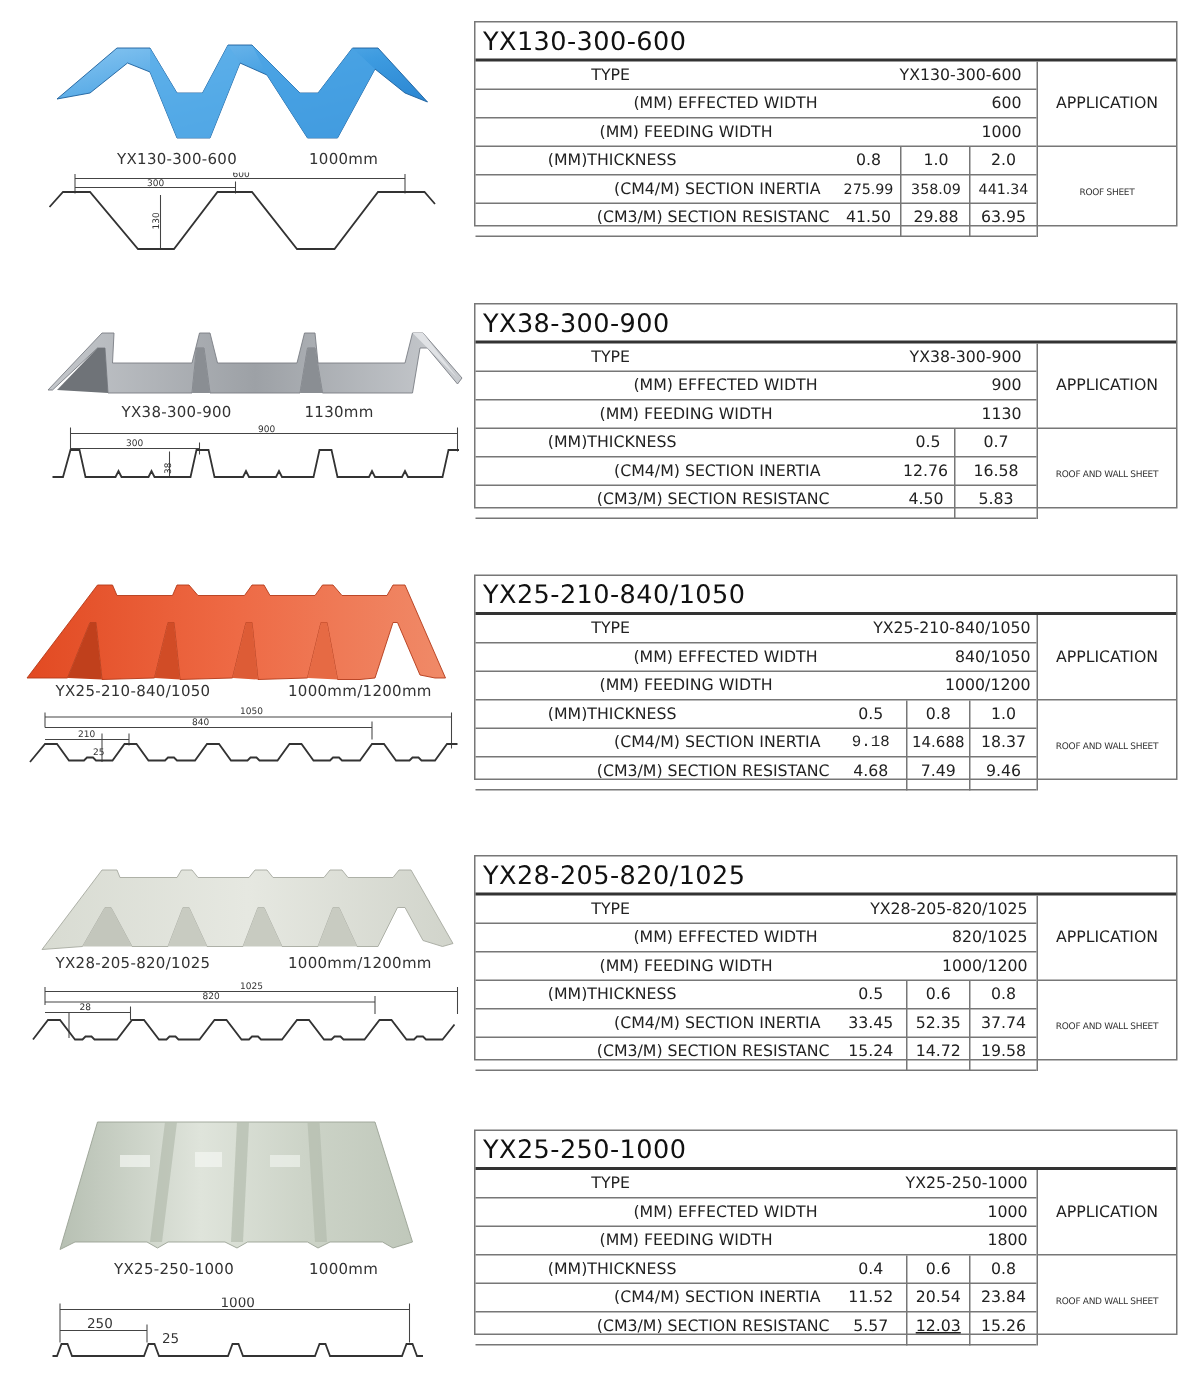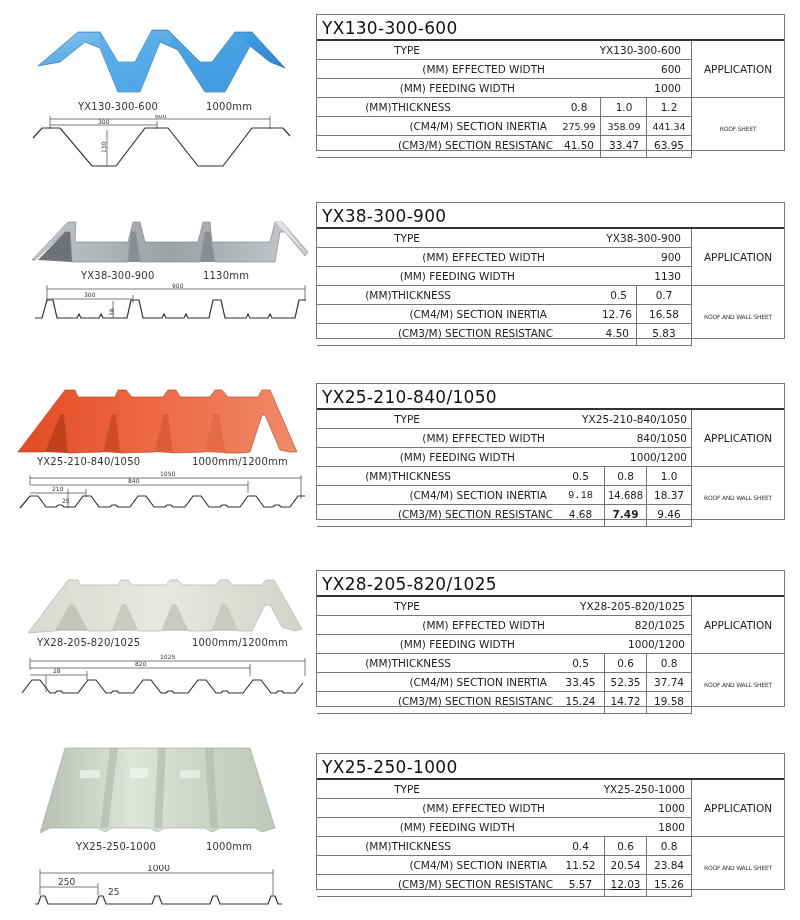--- a/index.html
+++ b/index.html
@@ -72,32 +72,32 @@
         <div class="cell lab" style="left:240px;width:124px;">600</div>
       </div>
       <div class="row" style="top:38px;">
         <div class="cell lab" style="left:0;width:198px;">(MM)  FEEDING WIDTH</div>
         <div class="cell lab" style="left:240px;width:124px;">1000</div>
       </div>
       <div class="row" style="top:57px;">
         <div class="cell lab" style="left:0;width:134px;">(MM)THICKNESS</div>
         <div class="cell val" style="left:240px;width:44px;">0.8</div>
         <div class="cell val" style="left:284px;width:46px;">1.0</div>
-        <div class="cell val" style="left:330px;width:44px;">1.2</div>
+        <div class="cell val" style="left:330px;width:44px;">2.0</div>
       </div>
       <div class="row" style="top:76px;">
         <div class="cell lab" style="left:0;width:230px;">(CM4/M)  SECTION INERTIA</div>
         <div class="cell val" style="left:240px;width:44px;font-size:9.5px;">275.99</div>
         <div class="cell val" style="left:284px;width:46px;font-size:9.5px;">358.09</div>
         <div class="cell val" style="left:330px;width:44px;font-size:9.5px;">441.34</div>
       </div>
       <div class="row" style="top:95px;height:22px;">
         <div class="cell lab" style="left:0;width:236px;">(CM3/M)  SECTION RESISTANC</div>
         <div class="cell val" style="left:240px;width:44px;">41.50</div>
-        <div class="cell val" style="left:284px;width:46px;">33.47</div>
+        <div class="cell val" style="left:284px;width:46px;">29.88</div>
         <div class="cell val" style="left:330px;width:44px;">63.95</div>
       </div>
       <div class="vline" style="left:283px;"></div>
       <div class="vline" style="left:329px;"></div>
       <div class="app-col">
         <div class="app-top">APPLICATION</div>
         <div class="app-bot">ROOF SHEET</div>
       </div>
     </div>
   </div>
@@ -230,21 +230,21 @@
       </div>
       <div class="row" style="top:76px;">
         <div class="cell lab" style="left:0;width:230px;">(CM4/M)  SECTION INERTIA</div>
         <div class="cell val" style="left:240px;width:47px;font-family:Liberation Mono, monospace;">9.18</div>
         <div class="cell val" style="left:287px;width:43px;font-size:10px;">14.688</div>
         <div class="cell val" style="left:330px;width:44px;text-align:center;">18.37</div>
       </div>
       <div class="row" style="top:95px;height:22px;">
         <div class="cell lab" style="left:0;width:236px;">(CM3/M)  SECTION RESISTANC</div>
         <div class="cell val" style="left:240px;width:47px;">4.68</div>
-        <div class="cell val" style="left:287px;width:43px;font-weight:bold;">7.49</div>
+        <div class="cell val" style="left:287px;width:43px;">7.49</div>
         <div class="cell val" style="left:330px;width:44px;">9.46</div>
       </div>
       <div class="vline" style="left:287px;"></div>
       <div class="vline" style="left:329px;"></div>
       <div class="app-col">
         <div class="app-top">APPLICATION</div>
         <div class="app-bot">ROOF AND WALL SHEET</div>
       </div>
     </div>
   </div>

